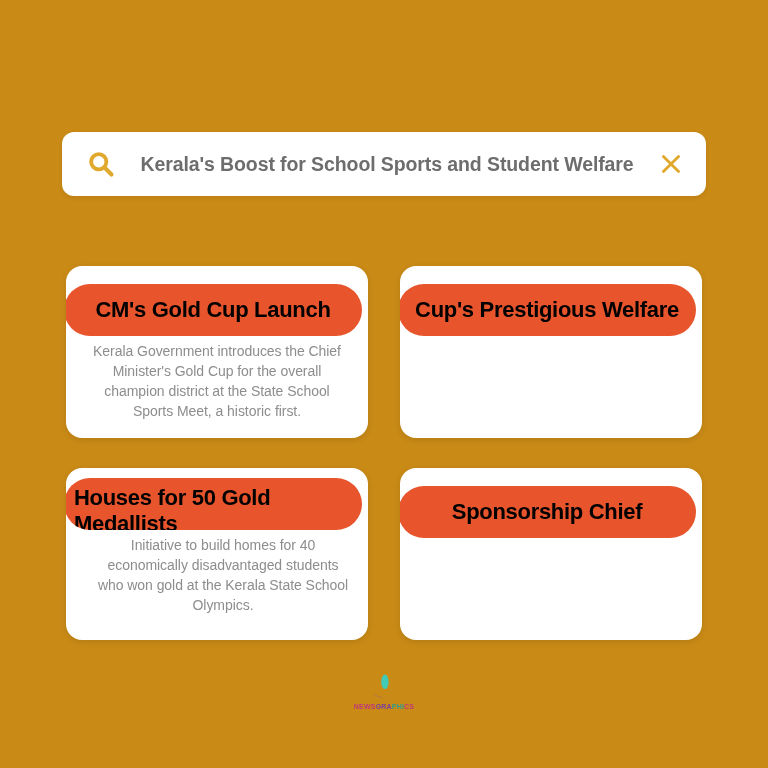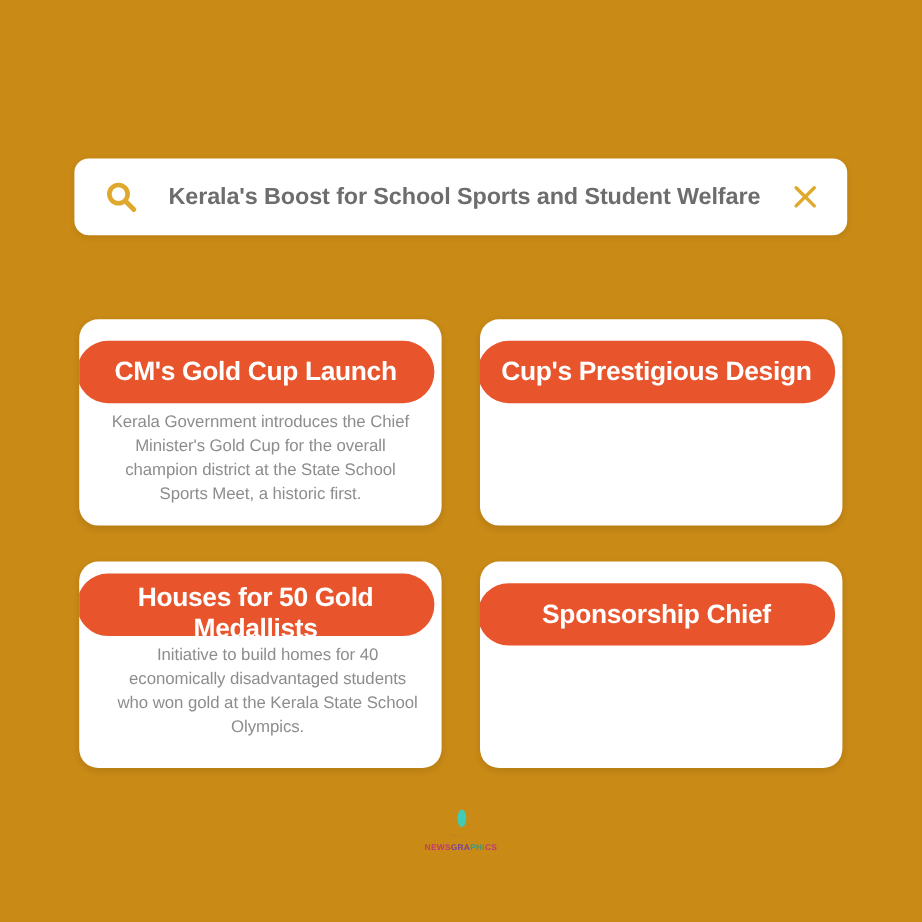--- a/index.html
+++ b/index.html
@@ -91,22 +91,21 @@
     display: flex;
     align-items: center;
     justify-content: center;
     overflow: hidden;
     padding: 0 10px;
   }
 
   .card-title {
     font-size: 22px;
     font-weight: bold;
-    color: #ffffff;
-    text-align: center;
+    color: #000000;
     line-height: 1.18;
     letter-spacing: -0.3px;
     white-space: pre-line;
   }
 
   
   .card.clipped .card-header {
     top: 10px;
     align-items: flex-start;
     padding-top: 7px;
@@ -177,21 +176,21 @@
 
   <div class="card">
     <div class="card-header">
       <div class="card-title">CM's Gold Cup Launch</div>
     </div>
     <div class="card-body">Kerala Government introduces the Chief Minister's Gold Cup for the overall champion district at the State School Sports Meet, a historic first.</div>
   </div>
 
   <div class="card">
     <div class="card-header">
-      <div class="card-title">Cup's Prestigious Design</div>
+      <div class="card-title">Cup's Prestigious Welfare</div>
     </div>
   </div>
 
   <div class="card clipped">
     <div class="card-header">
       <div class="card-title">Houses for 50 Gold Medallists</div>
     </div>
     <div class="card-body">Initiative to build homes for 40 economically disadvantaged students who won gold at the Kerala State School Olympics.</div>
   </div>
 

